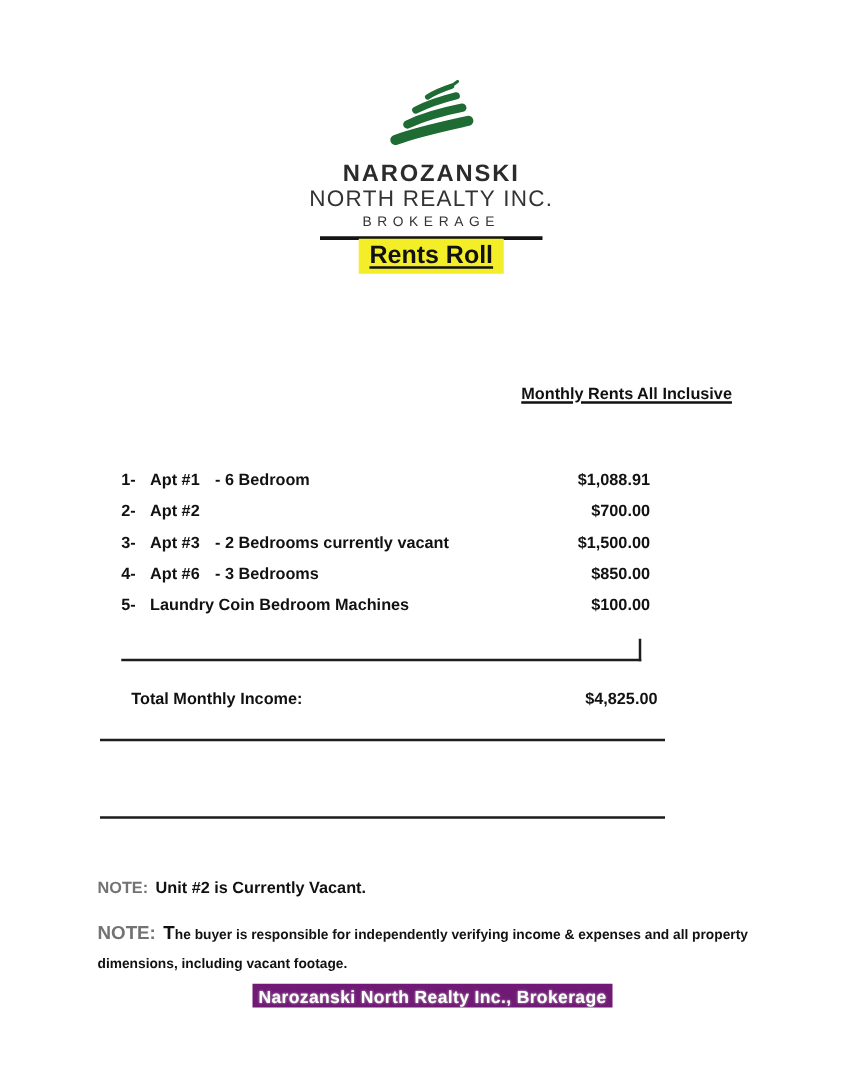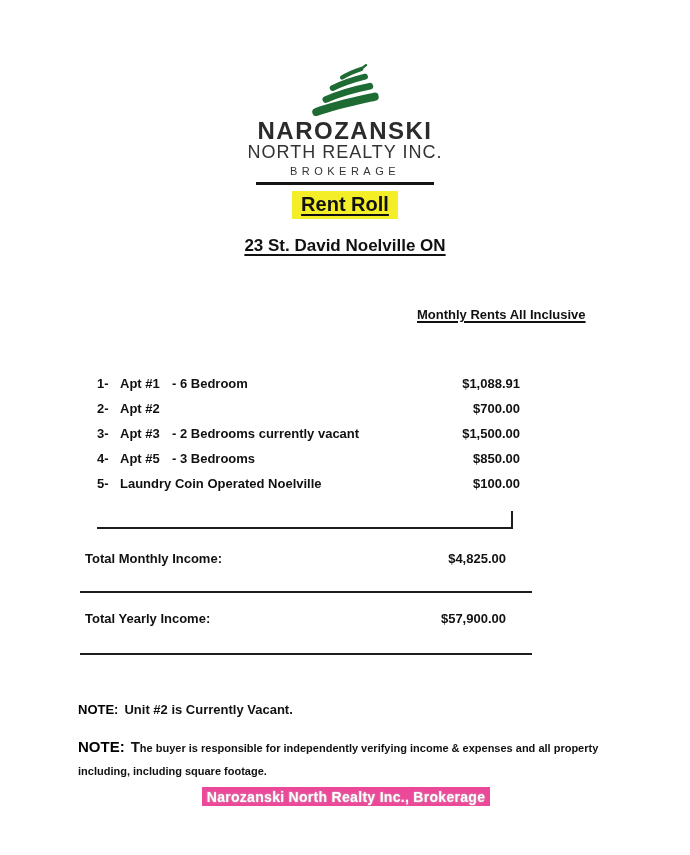--- a/index.html
+++ b/index.html
@@ -3,21 +3,21 @@
 <meta charset="utf-8">
 <style>
   html,body{margin:0;padding:0;background:#fff;}
   .page{
     position:relative;width:690px;height:855px;background:#ffffff;
     font-family:"Liberation Sans",sans-serif;color:#1a1a1a;overflow:hidden;
   }
   
   .logo{position:absolute;top:64px;left:0;width:690px;text-align:center;}
   .tree{display:block;margin:0 auto;width:86px;height:52px;}
-  .logo-name{font-size:24px;font-weight:700;letter-spacing:1.5px;color:#2b2b2b;line-height:1.05;margin-top:2px;}
+  .logo-name{font-size:19px;font-weight:700;letter-spacing:1.5px;color:#2b2b2b;line-height:1.05;margin-top:14px;}
   .logo-sub{font-size:18px;font-weight:400;letter-spacing:1px;color:#333;line-height:1.1;}
   .logo-brk{font-size:11px;font-weight:400;letter-spacing:4.5px;color:#333;margin-top:2px;}
   .logo-rule{margin:5px auto 0;width:178px;height:3px;background:#141414;}
   
   .doc-title-wrap{position:absolute;top:191px;left:0;width:690px;text-align:center;}
   .doc-title{
     display:inline-block;background:#f3ee27;color:#111;font-size:20px;font-weight:700;
     padding:2px 9px 3px;text-decoration:underline;text-decoration-thickness:2px;text-underline-offset:3px;
   }
   .doc-address{
@@ -34,36 +34,36 @@
     font-size:13px;font-weight:700;color:#111;white-space:nowrap;}
   .rent-num{width:23px;flex:0 0 auto;}
   .rent-label{min-width:52px;flex:0 0 auto;}
   .rent-desc{flex:1 1 auto;}
   .rent-amount{flex:0 0 auto;margin-left:auto;text-align:right;}
   
   .rule-tick{position:absolute;top:511px;left:97px;width:414px;height:16px;
     border-bottom:2px solid #1d1d1d;border-right:2px solid #1d1d1d;}
   .rule{position:absolute;left:80px;width:452px;height:2px;background:#1d1d1d;}
   .rule-b{top:591px;} .rule-c{top:653px;}
-  .total-row{position:absolute;left:85px;width:421px;display:flex;
+  .total-row{position:absolute;left:105px;width:421px;display:flex;
     font-size:13px;font-weight:700;color:#111;}
   .total-row .amt{margin-left:auto;}
   .total-monthly{top:551px;} .total-yearly{top:611px;}
   
   .note{position:absolute;left:78px;color:#111;font-weight:700;}
   .note1{top:702px;font-size:13px;}
   .note2{top:733px;width:580px;font-size:11px;line-height:1.85;}
-  .note-prefix{color:#000000;font-weight:700;margin-right:6px;}
+  .note-prefix{color:#737373;font-weight:700;margin-right:6px;}
   .note2 .note-prefix{font-size:15px;}
   .note-lead{font-size:15px;font-weight:700;}
   .note-line2{display:block;}
   
   .watermark{
     position:absolute;top:787px;left:202px;width:288px;height:19px;
-    background:#ec4899;color:#ffffff;font-size:14px;font-weight:700;letter-spacing:.3px;
+    background:#701a75;color:#ffffff;font-size:14px;font-weight:700;letter-spacing:.3px;
     display:flex;align-items:center;justify-content:center;white-space:nowrap;
     text-shadow:0 0 2px #c2c2c2;
   }
 </style>
 </head>
 <body>
 
 <div class="page">
 
   <div class="logo">
@@ -76,23 +76,22 @@
         <path d="M76 34 C58 38,34 43,15 50" stroke-width="8.5"></path>
       </g>
     </svg>
     <div class="logo-name">NAROZANSKI</div>
     <div class="logo-sub">NORTH REALTY INC.</div>
     <div class="logo-brk">BROKERAGE</div>
     <div class="logo-rule"></div>
   </div>
 
   <div class="doc-title-wrap">
-    <span class="doc-title">Rent Roll</span>
+    <span class="doc-title">Rents Roll</span>
   </div>
-  <div class="doc-address">23 St. David Noelville ON</div>
 
   <div class="col-header">Monthly Rents All Inclusive</div>
 
   <div class="rent-row" style="top:376px">
     <span class="rent-num">1-</span>
     <span class="rent-label">Apt #1</span>
     <span class="rent-desc">- 6 Bedroom</span>
     <span class="rent-amount">$1,088.91</span>
   </div>
   <div class="rent-row" style="top:401px">
@@ -101,51 +100,47 @@
     <span class="rent-amount">$700.00</span>
   </div>
   <div class="rent-row" style="top:426px">
     <span class="rent-num">3-</span>
     <span class="rent-label">Apt #3</span>
     <span class="rent-desc">- 2 Bedrooms currently vacant</span>
     <span class="rent-amount">$1,500.00</span>
   </div>
   <div class="rent-row" style="top:451px">
     <span class="rent-num">4-</span>
-    <span class="rent-label">Apt #5</span>
+    <span class="rent-label">Apt #6</span>
     <span class="rent-desc">- 3 Bedrooms</span>
     <span class="rent-amount">$850.00</span>
   </div>
   <div class="rent-row" style="top:476px">
     <span class="rent-num">5-</span>
-    <span class="rent-label">Laundry Coin Operated Noelville</span>
+    <span class="rent-label">Laundry Coin Bedroom Machines</span>
     <span class="rent-desc"></span>
     <span class="rent-amount">$100.00</span>
   </div>
 
   <div class="rule-tick"></div>
 
   <div class="total-row total-monthly">
     <span>Total Monthly Income:</span>
     <span class="amt">$4,825.00</span>
   </div>
 
   <div class="rule rule-b"></div>
 
-  <div class="total-row total-yearly">
-    <span>Total Yearly Income:</span>
-    <span class="amt">$57,900.00</span>
-  </div>
 
   <div class="rule rule-c"></div>
 
   <div class="note note1">
     <span class="note-prefix">NOTE:</span><span>Unit #2 is Currently Vacant.</span>
   </div>
 
   <div class="note note2">
     <span class="note-prefix">NOTE:</span><span class="note-lead">T</span><span>he buyer is responsible for independently verifying income &amp; expenses and all property</span>
-    <span class="note-line2">including, including square footage.</span>
+    <span class="note-line2">dimensions, including vacant footage.</span>
   </div>
 
   <div class="watermark">Narozanski North Realty Inc., Brokerage</div>
 
 </div>
 
 </body></html>

